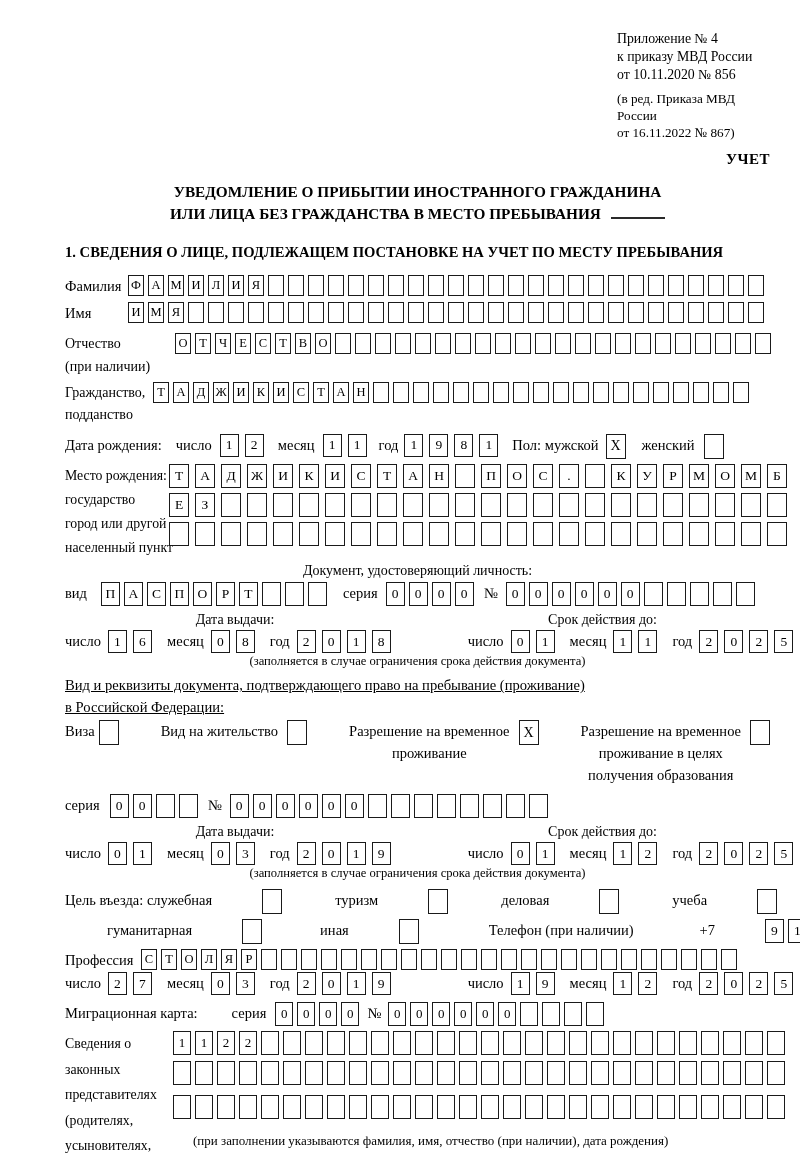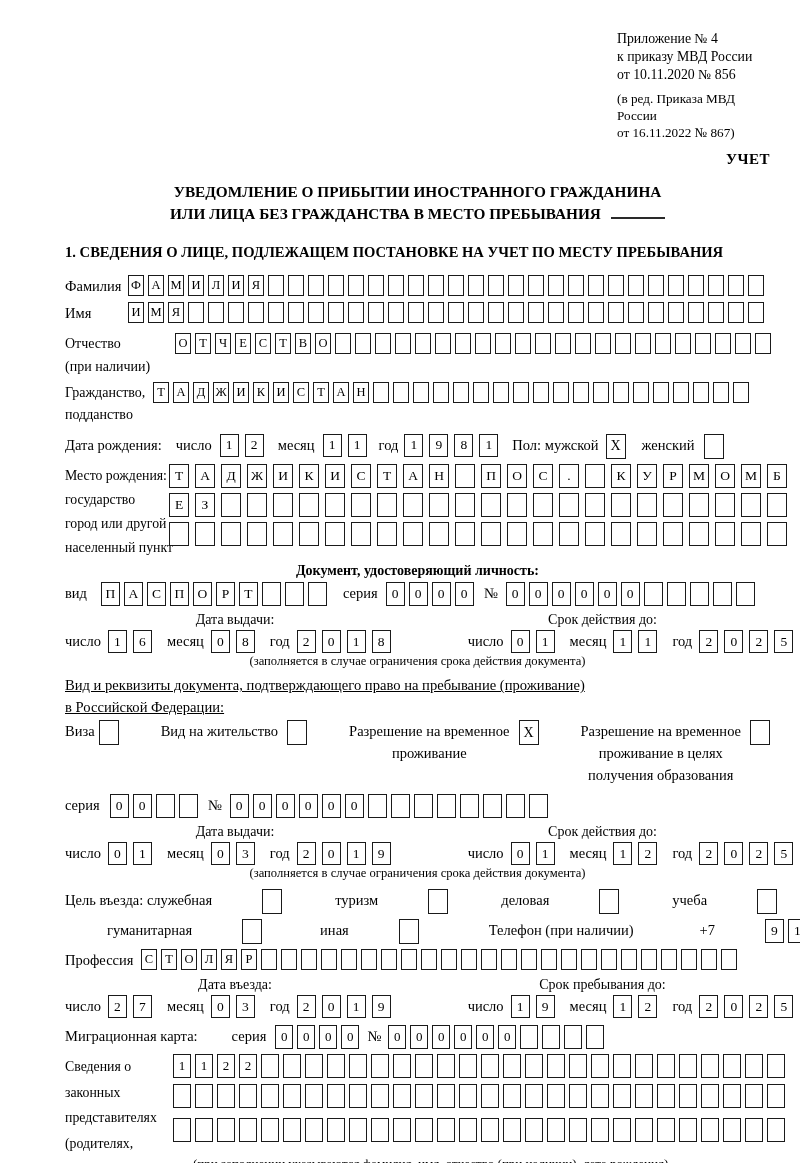--- a/index.html
+++ b/index.html
@@ -341,21 +341,21 @@
           <span class="cell c26"></span>
           <span class="cell c26"></span>
           <span class="cell c26"></span>
           <span class="cell c26"></span>
           <span class="cell c26"></span>
           <span class="cell c26"></span>
         </div>
     </span>
   </div>
 
-  <div style="text-align:center; font-weight:bold; font-size:14px; margin-top:3px">Документ, удостоверяющий личность:</div>
+  <div style="text-align:center; font-weight:normal; font-size:14px; margin-top:3px">Документ, удостоверяющий личность:</div>
 
   <div class="frow" style="margin-top:3px">
     <span class="w" style="margin-right:14px">вид</span>
     <span class="cells">
         <span class="cell c23">П</span>
         <span class="cell c23">А</span>
         <span class="cell c23">С</span>
         <span class="cell c23">П</span>
         <span class="cell c23">О</span>
         <span class="cell c23">Р</span>
@@ -630,24 +630,20 @@
         <span class="cell"></span>
         <span class="cell"></span>
         <span class="cell"></span>
         <span class="cell"></span>
         <span class="cell"></span>
         <span class="cell"></span>
         <span class="cell"></span>
       </span>
   </div>
 
-  <div class="dhead" style="margin-top:7px">
-    <div class="dh-left">Дата въезда:</div>
-    <div class="dh-right">Срок пребывания до:</div>
-  </div>
   <div class="dateline">
     <div class="dgroup">
       <span class="w">число</span>
       <span class="cells">
           <span class="cell cdate">2</span>
           <span class="cell cdate">7</span>
         </span>
       <span class="w">месяц</span>
       <span class="cells">
           <span class="cell cdate">0</span>

